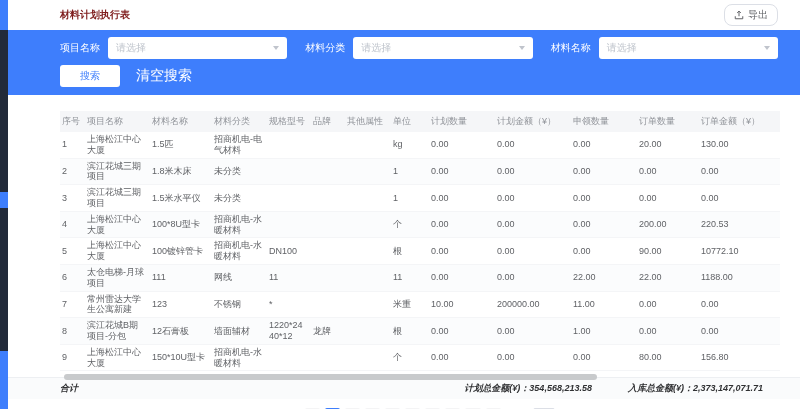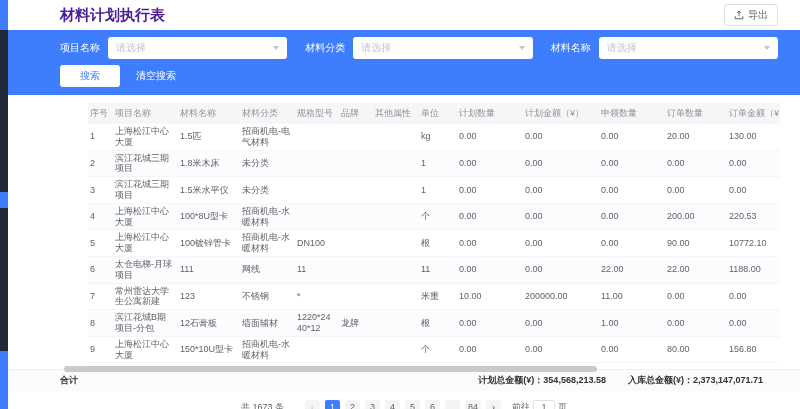--- a/index.html
+++ b/index.html
@@ -7,36 +7,36 @@
   body { font-family:"Liberation Sans","DejaVu Sans",sans-serif; background:#fff; position:relative; color:#333; }
 
   .left-strip { position:absolute; left:0; top:0; bottom:0; width:8px; background:#222a3a; z-index:5; }
   .strip-top { height:30px; background:#3e7efc; }
   .strip-handle { position:absolute; top:192px; left:0; width:8px; height:16px; background:#3e7efc; cursor:pointer; }
   .strip-bottom { position:absolute; bottom:0; left:0; width:8px; height:58px; background:#3e7efc; }
 
   .main { position:absolute; left:8px; top:0; width:792px; height:409px; background:#fff; display:flex; flex-direction:column; overflow:hidden; }
 
   .topbar { flex:0 0 30px; display:flex; align-items:center; justify-content:space-between; padding:0 22px 0 52px; background:#fff; }
-  .title { font-size:15px; font-weight:700; color:#4c1d95; }
-  .export-btn { display:flex; align-items:center; gap:4px; background:#fff; border:1px solid #dcdfe6; border-radius:3px; color:#606266; font-size:10px; padding:3px 9px; cursor:pointer; font-family:inherit; }
+  .title { font-size:10px; font-weight:700; color:#7f1d1d; }
+  .export-btn { display:flex; align-items:center; gap:4px; background:#fff; border:1px solid #dcdfe6; border-radius:8px; color:#606266; font-size:10px; padding:3px 9px; cursor:pointer; font-family:inherit; }
 
   .filter-zone { flex:0 0 54px; background:#3e7efc; padding:7px 22px 8px 52px; }
   .filter-row { display:flex; align-items:center; gap:18px; }
   .filter-field { display:flex; align-items:center; flex:1; gap:8px; }
   .filter-label { color:#fff; font-size:10px; white-space:nowrap; }
   .select-box { flex:1; height:22px; background:#fff; border-radius:3px; display:flex; align-items:center; justify-content:space-between; padding:0 8px; cursor:pointer; }
   .placeholder { color:#bfc4cc; font-size:10px; }
   .chevron { width:0; height:0; border-left:3px solid transparent; border-right:3px solid transparent; border-top:4px solid #c0c4cc; }
   .btn-row { display:flex; align-items:center; margin-top:6px; gap:16px; }
   .search-btn { background:#fff; color:#3e7efc; border:none; border-radius:3px; font-size:10px; padding:4px 20px; cursor:pointer; font-family:inherit; }
-  .clear-link { color:#fff; font-size:10px; cursor:pointer; text-decoration:none; }
+  .clear-link { color:#fff; font-size:14px; cursor:pointer; text-decoration:none; }
 
   .card { flex:1; display:flex; flex-direction:column; background:#fff; min-height:0; }
-  .table-wrap { padding:8px 20px 0 52px;margin-left:28px; }
+  .table-wrap { padding:16px 20px 0 52px; }
   table.grid { width:100%; border-collapse:collapse; table-layout:fixed; }
   .grid th { background:#f5f6f8; color:#909399; font-weight:400; font-size:9px; text-align:left; padding:4px 6px 4px 0; white-space:nowrap; overflow:hidden; }
   .grid th:first-child, .grid td:first-child { padding-left:2px; }
   .grid td { font-size:9px; color:#606266; padding:2px 6px 2px 0; line-height:1.2; border-bottom:1px solid #f4f5f7; vertical-align:middle; word-break:break-all; }
   .grid tbody tr { height:26px; }
   .grid tbody tr:nth-child(even) { background:#fbfcfd; }
   .grid th:nth-child(1){width:27px}
   .grid th:nth-child(2){width:65px}
   .grid th:nth-child(3){width:62px}
   .grid th:nth-child(4){width:55px}
@@ -45,23 +45,23 @@
   .grid th:nth-child(7){width:46px}
   .grid th:nth-child(8){width:38px}
   .grid th:nth-child(9){width:66px}
   .grid th:nth-child(10){width:76px}
   .grid th:nth-child(11){width:66px}
   .grid th:nth-child(12){width:62px}
 
   .hscroll { margin:3px 20px 3px 52px; height:6px; border-radius:3px; background:#f0f1f3; position:relative; cursor:pointer; }
   .hthumb { position:absolute; left:4px; top:0; height:6px; width:74%; background:#c8cacc; border-radius:3px; }
 
-  .summary { flex:0 0 22px; background:#fafbfc; border-top:1px solid #edeff2; display:flex; align-items:center; padding:0 37px 0 52px; font-size:9px; }
+  .summary { flex:0 0 22px; background:#fafbfc; border-top:1px solid #edeff2; display:flex; align-items:center; padding:0 37px 0 52px; font-size:9px;font-style:italic; }
   .sum-label { color:#303133; font-weight:700; }
-  .sum-items { margin-left:auto; display:flex; gap:22px;text-align:center; }
+  .sum-items { margin-left:auto; display:flex; gap:36px;text-align:center; }
   .sum-item { white-space:nowrap; }
   .sum-item-label, .sum-item-value { color:#303133; font-weight:700; }
 
   .pagination { flex:0 0 32px; display:flex; align-items:center; justify-content:center; gap:5px; font-size:9px; color:#606266; }
   .total-count { margin-right:16px; }
   .page-btn { min-width:15px; height:15px; line-height:13px; border:none; border-radius:2px; background:#f4f4f5; color:#606266; font-size:9px; cursor:pointer; font-family:inherit; padding:0 3px; }
   .page-btn.active { background:#3e7efc; color:#fff; }
   .page-arrow { min-width:15px; height:15px; border:none; border-radius:2px; background:#f4f4f5; color:#606266; font-size:10px; line-height:13px; cursor:pointer; font-family:inherit; }
   .page-arrow.disabled { color:#c0c4cc; }
   .goto-wrap { display:flex; align-items:center; gap:3px; margin-left:6px; }

